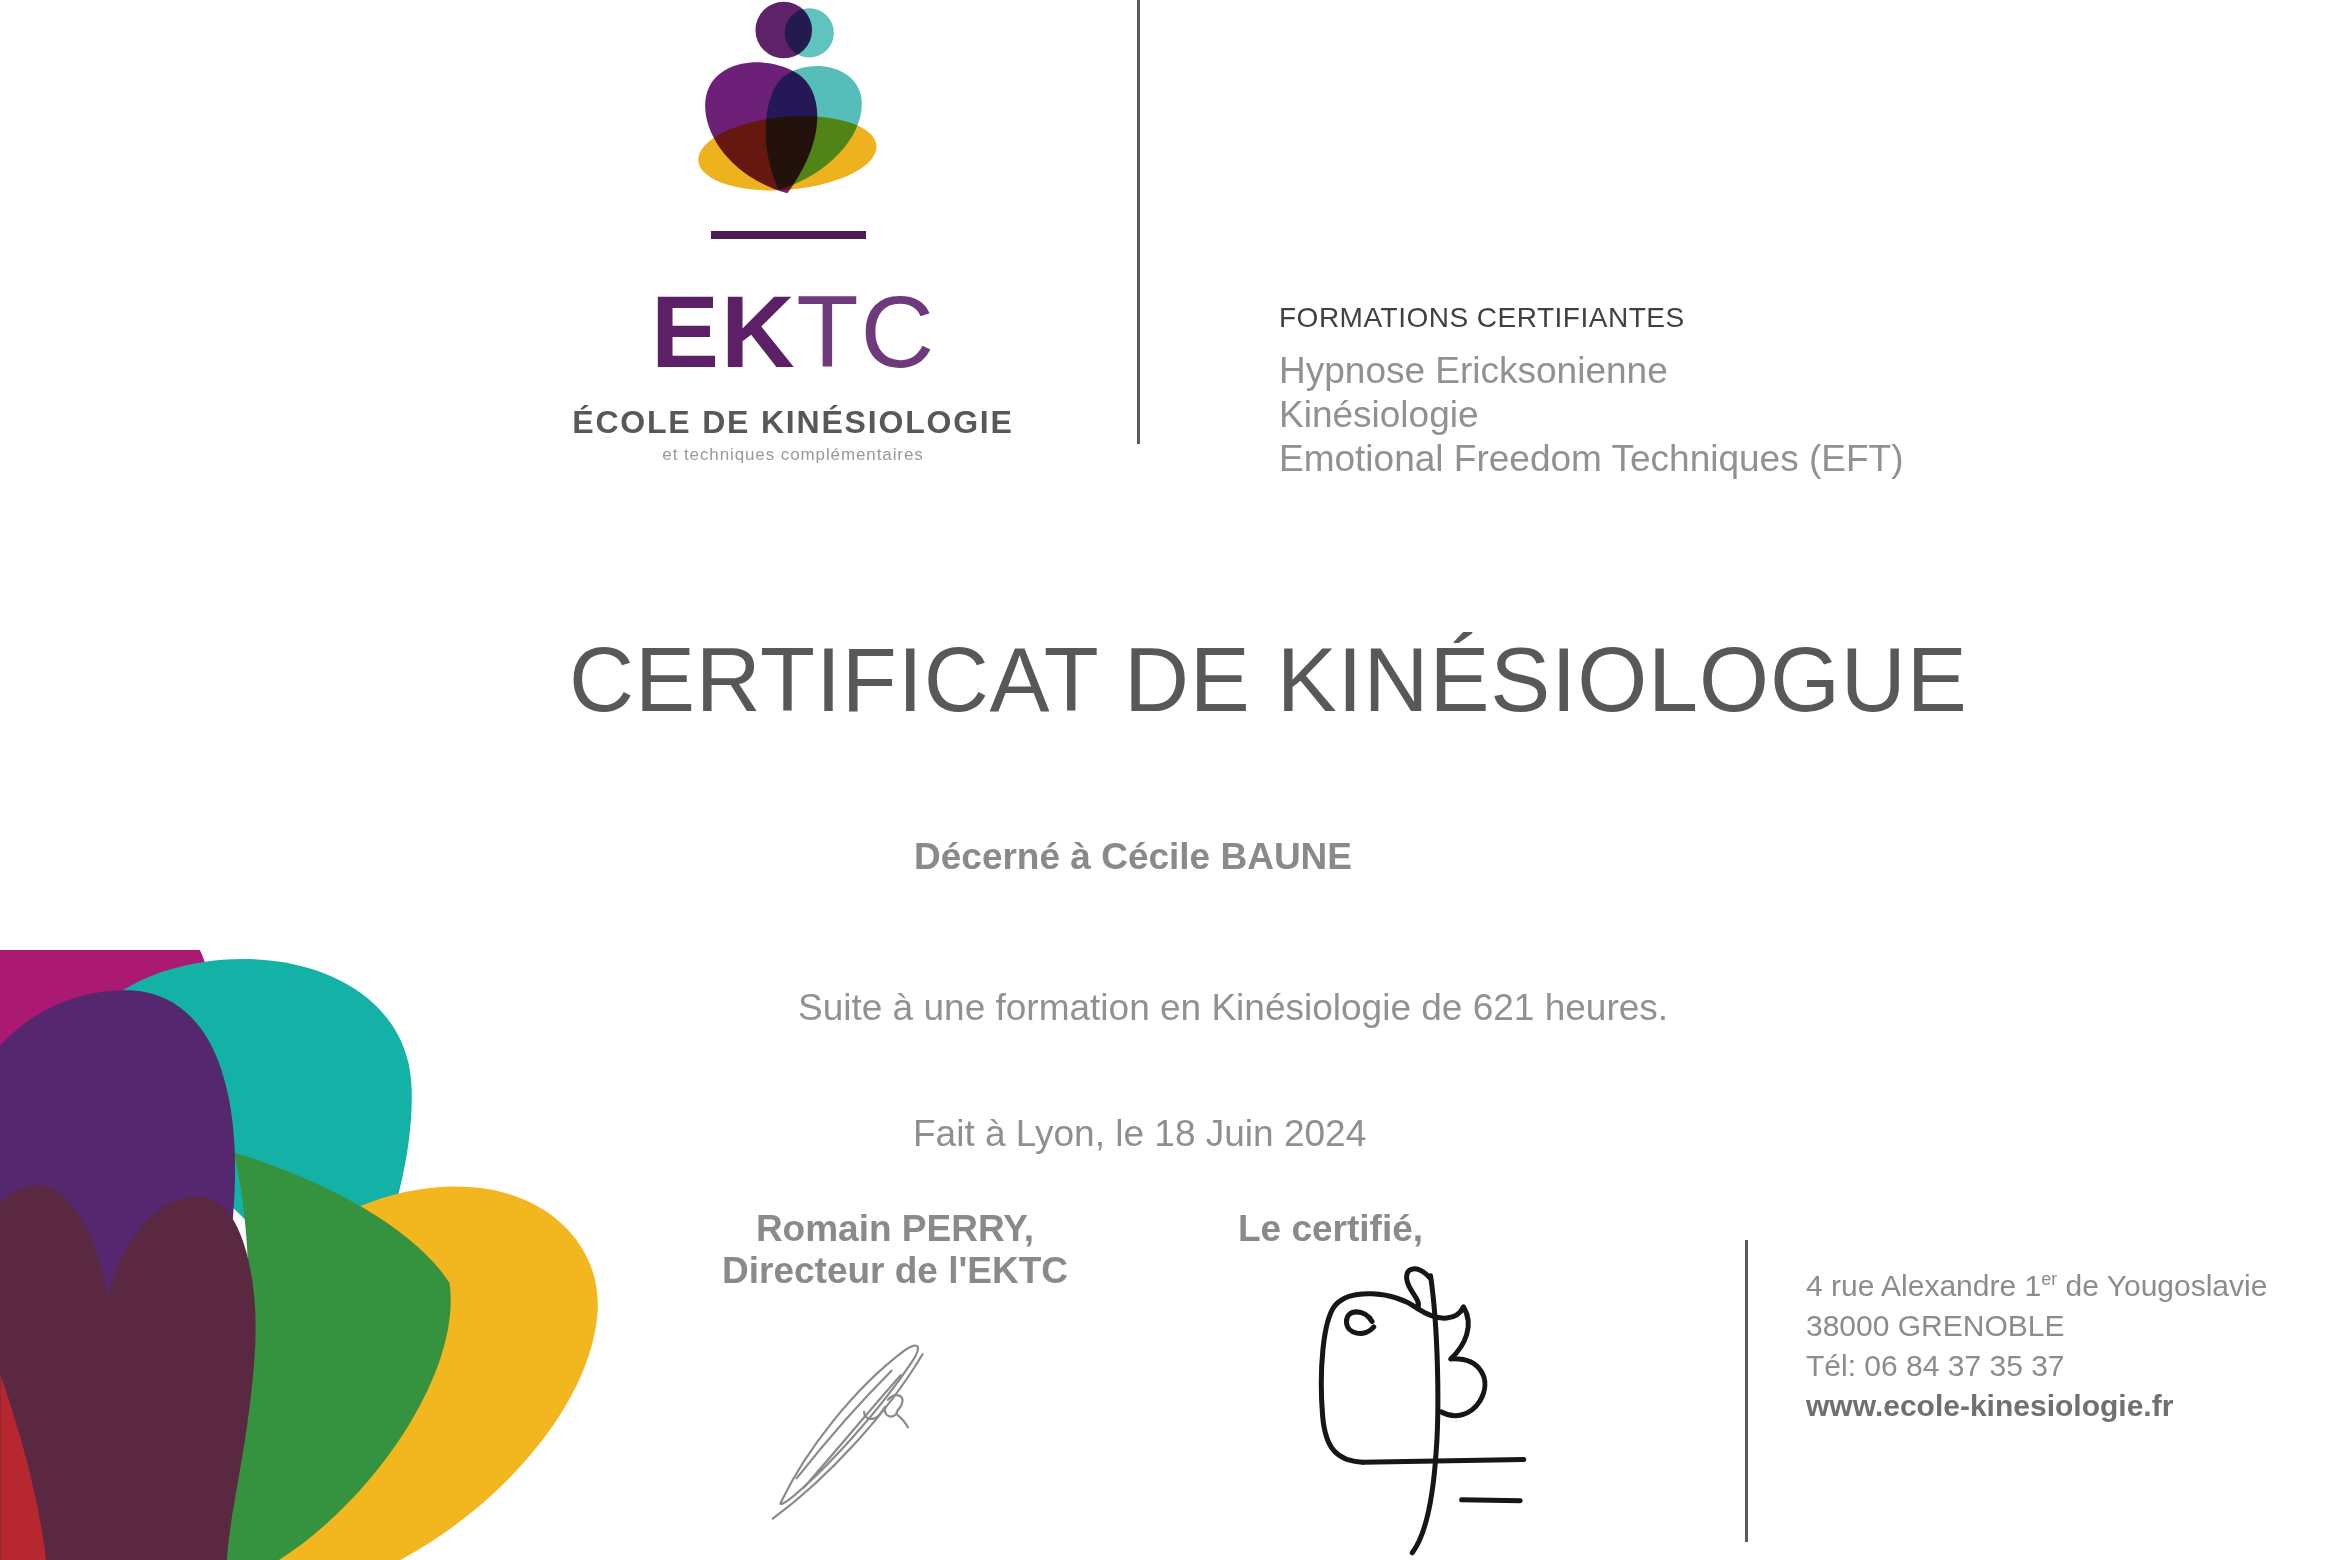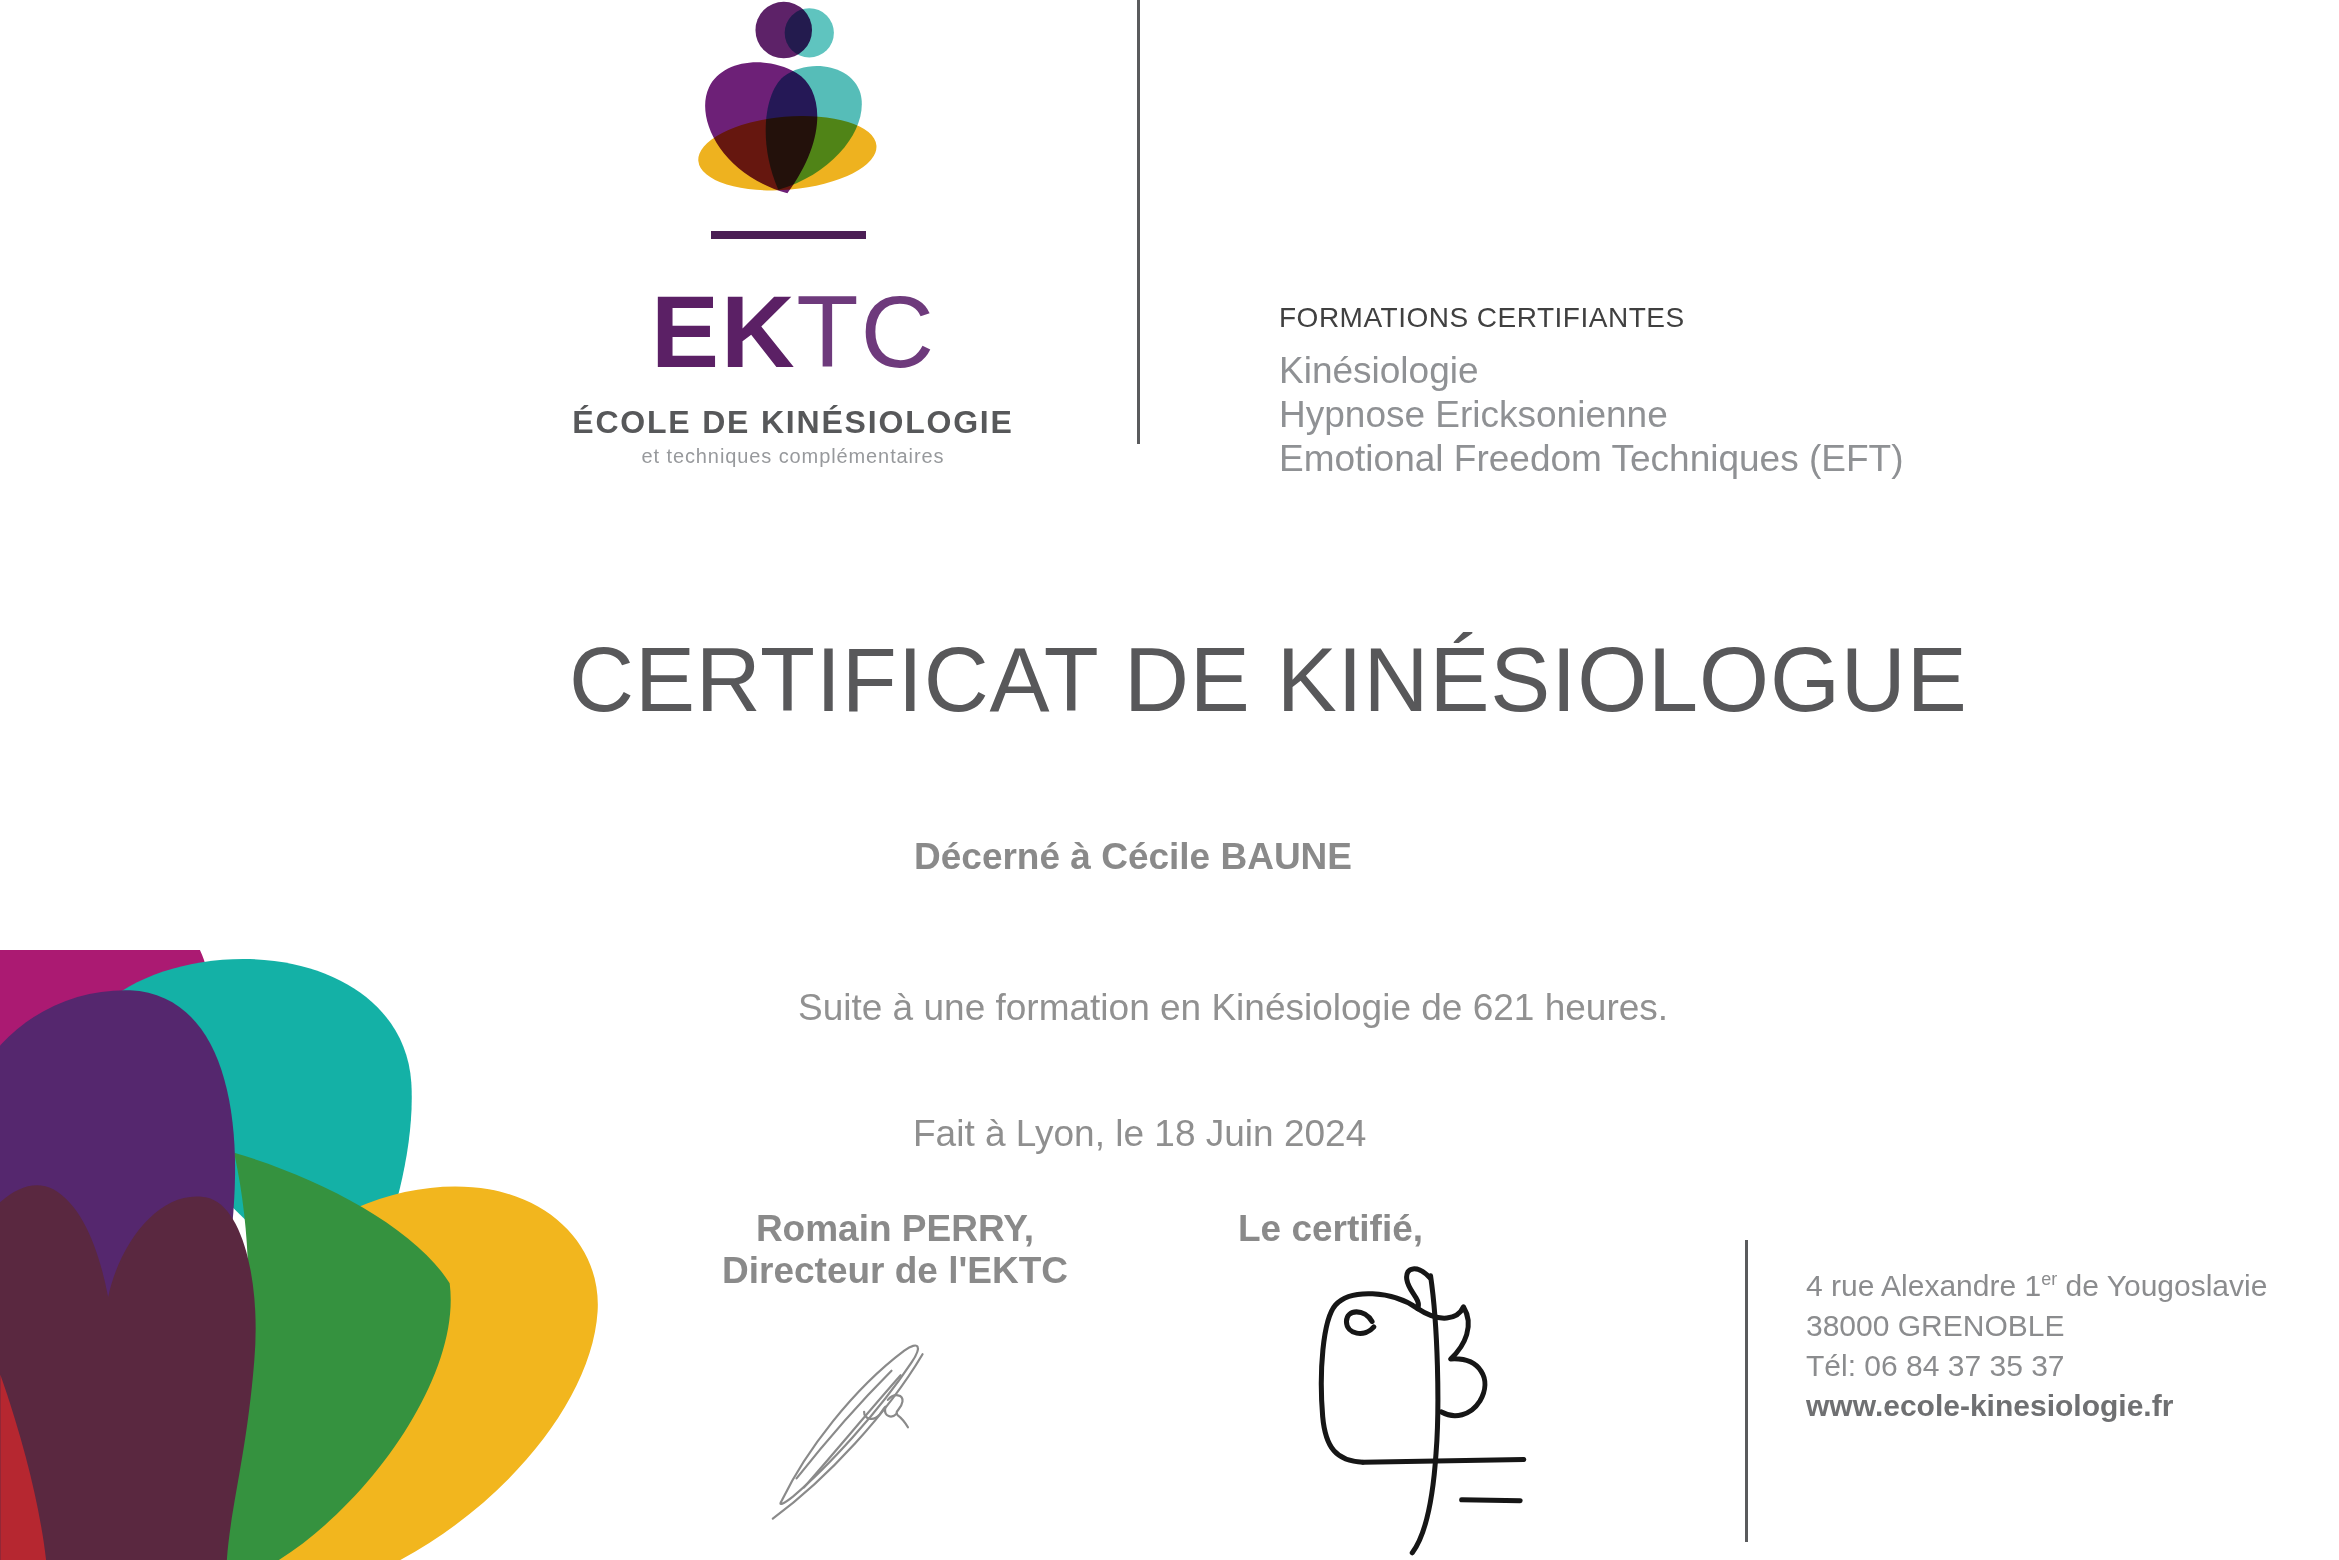--- a/index.html
+++ b/index.html
@@ -13,21 +13,21 @@
   
   .logo-icon-svg { left:667px; top:0; width:228px; height:228px; }
   .logo-rule { left:711px; top:231px; width:155px; height:8.2px; background:#4b1e55; }
   .wordmark { left:585px; top:281px; width:417px; text-align:center;
               font-size:102px; letter-spacing:1.8px; line-height:1; white-space:nowrap; }
   .wordmark .wm-bold  { font-weight:700; color:#5b2065; }
   .wordmark .wm-light { font-weight:400; color:#6e3a7c; }
   .school1 { left:548px; top:404px; width:490px; text-align:center;
              font-size:32px; font-weight:700; letter-spacing:1.8px; color:#57585a; white-space:nowrap; }
   .school2 { left:548px; top:445px; width:490px; text-align:center;
-             font-size:20px; font-weight:400; letter-spacing:0.9px; color:#97999c; white-space:nowrap; }
+             font-size:17px; font-weight:400; letter-spacing:0.9px; color:#97999c; white-space:nowrap; }
 
   .vrule-top { left:1137px; top:0; width:2.7px; height:444px; background:#5a5b5d; }
 
   .programs { left:1279px; top:302px; }
   .programs-heading { font-size:28px; font-weight:400; color:#404040; letter-spacing:0.5px; white-space:nowrap; }
   .programs-list { margin-top:14.6px; font-size:37px; color:#8f9194; line-height:44px; white-space:nowrap; }
 
   
   .title   { left:569px; top:629px; font-size:90px; font-weight:400; color:#58585a;
              letter-spacing:0.9px; white-space:nowrap; }
@@ -72,22 +72,22 @@
   <span class="wm-bold">EK</span><span class="wm-light">TC</span>
 </div>
 <div class="abs school1">ÉCOLE DE KINÉSIOLOGIE</div>
 <div class="abs school2">et techniques complémentaires</div>
 
 <div class="abs vrule-top"></div>
 
 <div class="abs programs">
   <div class="programs-heading">FORMATIONS CERTIFIANTES</div>
   <div class="programs-list">
+    <div>Hypnose Ericksonienne</div>
     <div>Kinésiologie</div>
-    <div>Hypnose Ericksonienne</div>
     <div>Emotional Freedom Techniques (EFT)</div>
   </div>
 </div>
 
 <div class="abs title">CERTIFICAT DE KINÉSIOLOGUE</div>
 <div class="abs awardee">Décerné à Cécile BAUNE</div>
 <div class="abs training">Suite à une formation en Kinésiologie de 621 heures.</div>
 <div class="abs dateline">Fait à Lyon, le 18 Juin 2024</div>
 
 <div class="abs director">

